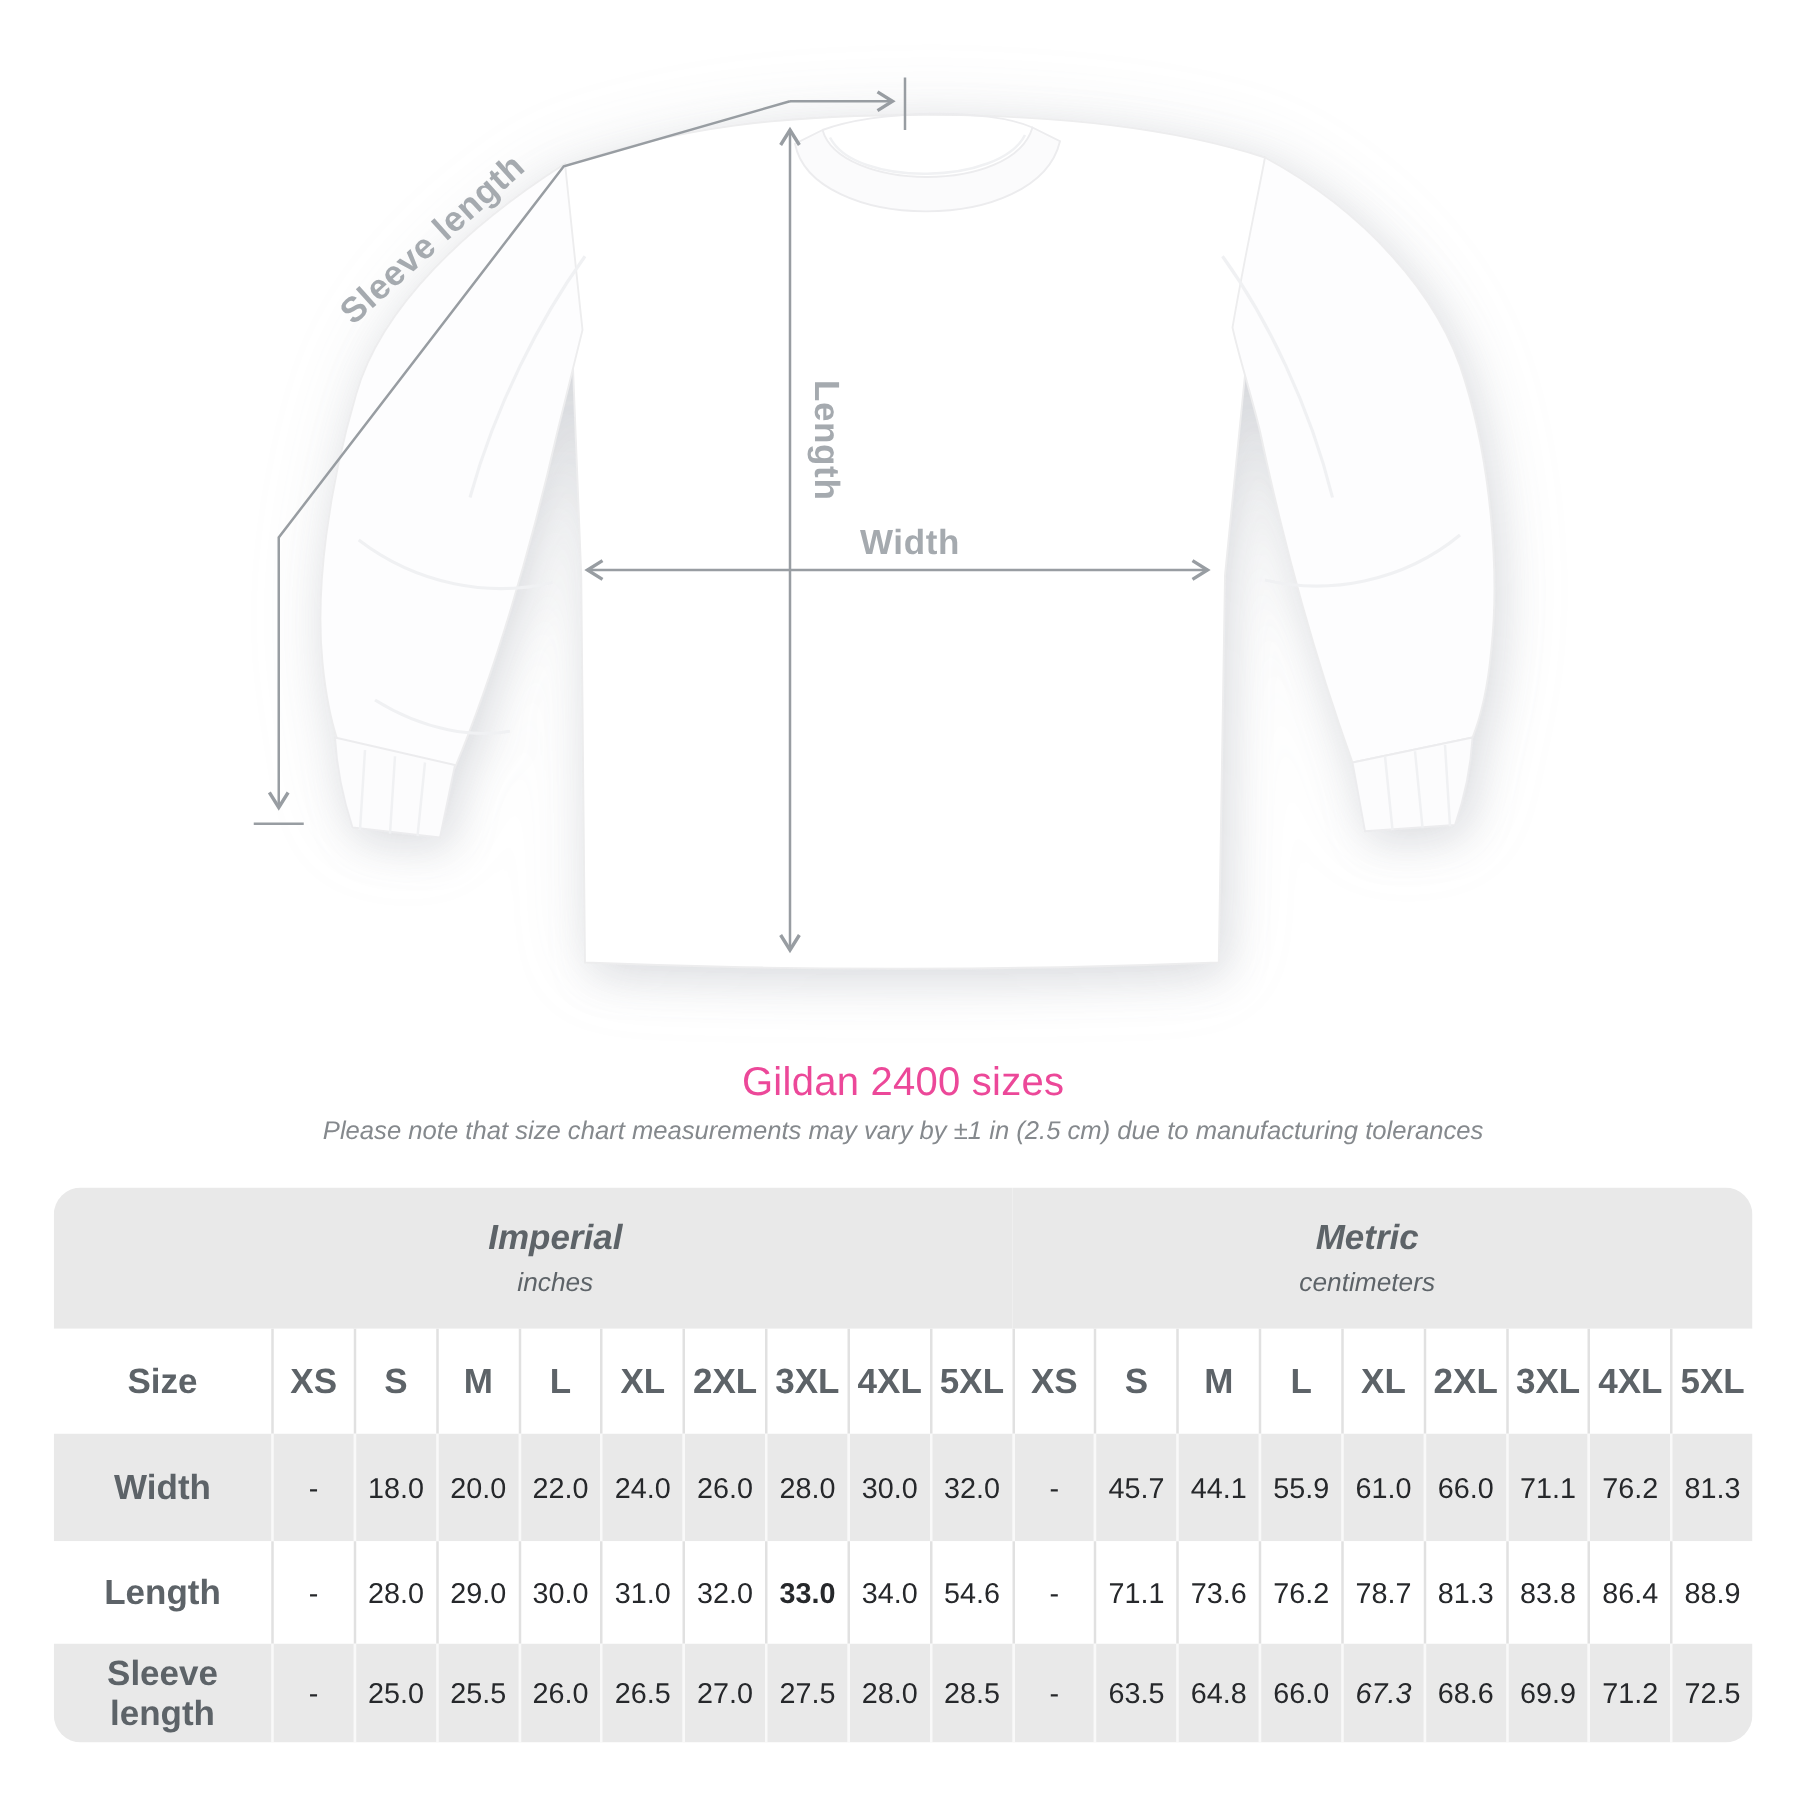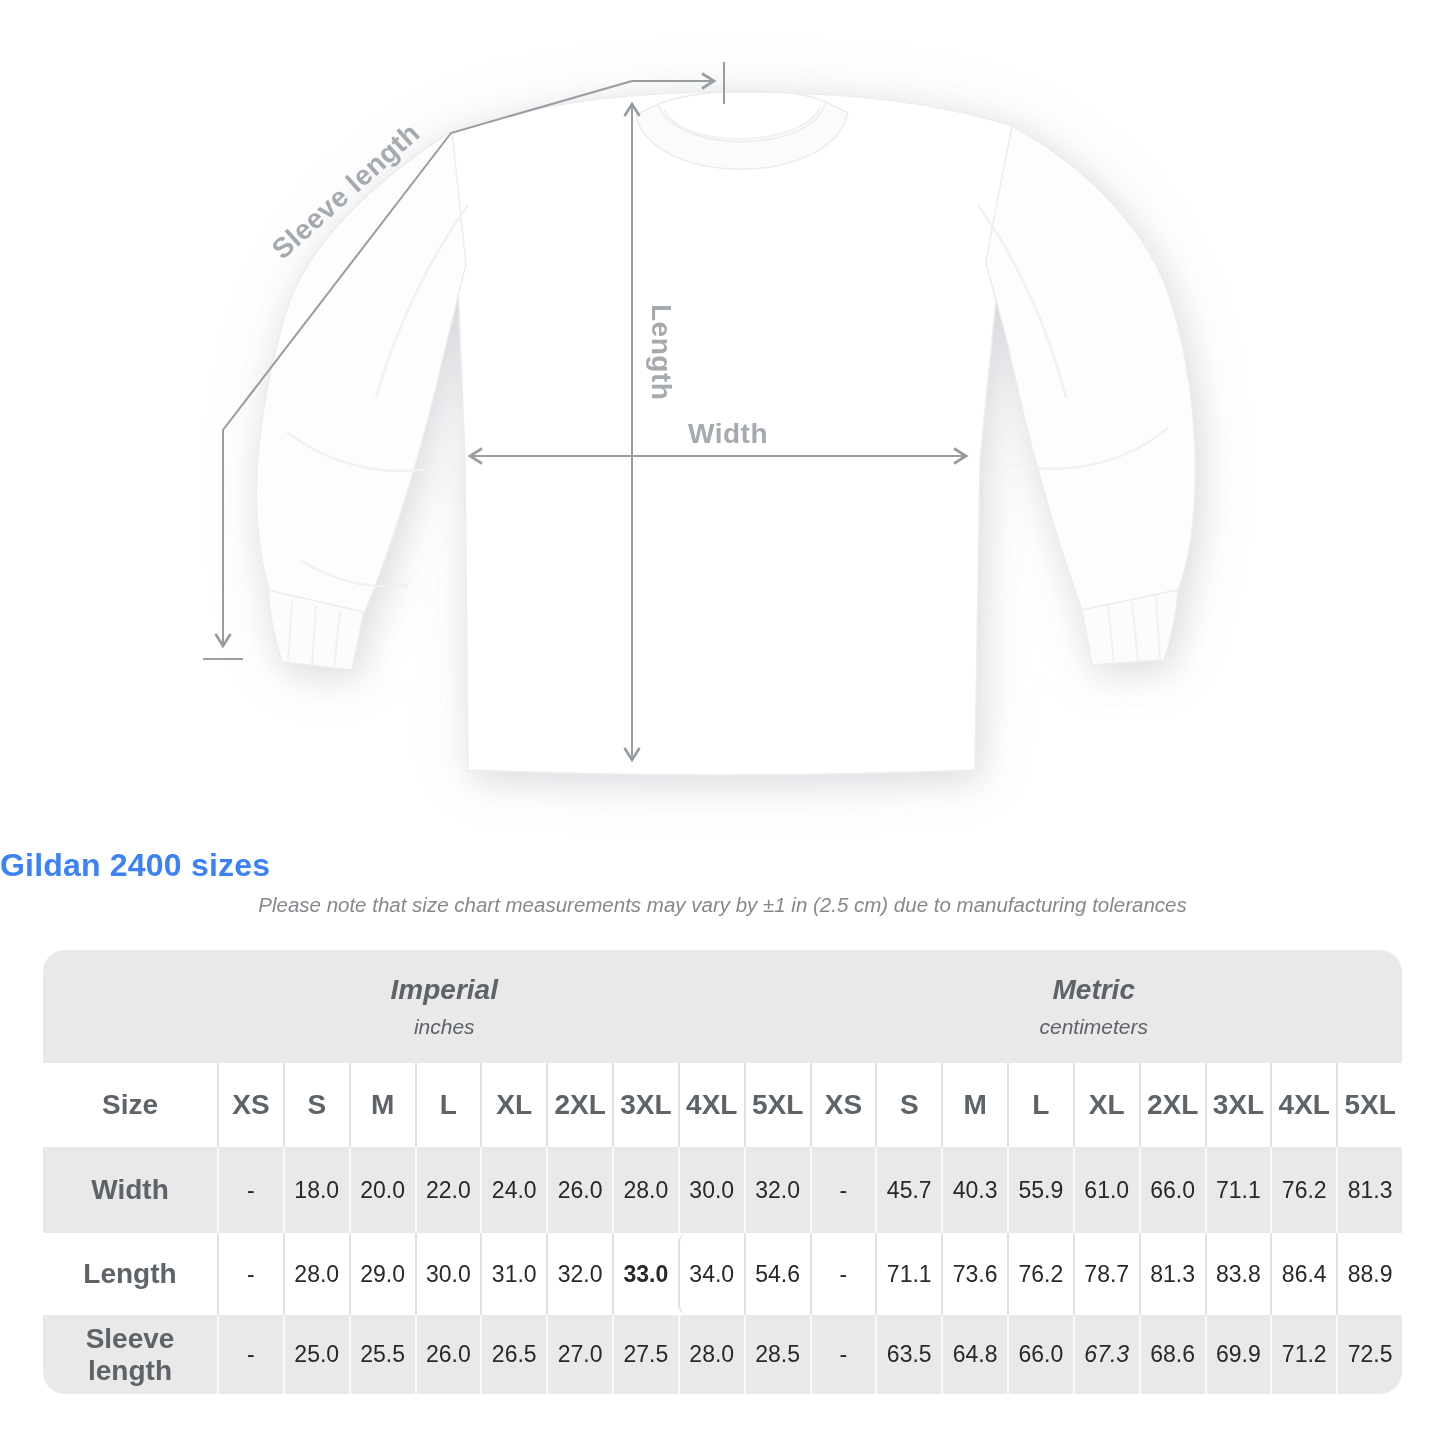--- a/index.html
+++ b/index.html
@@ -7,22 +7,22 @@
     position:relative;width:1445px;height:1445px;background:#ffffff;overflow:hidden;
     font-family:"Liberation Sans","DejaVu Sans",sans-serif;
   }
   
   .diagram{position:absolute;left:0;top:0;width:1445px;height:835px;}
   .shirt{filter:drop-shadow(6px 10px 16px rgba(120,126,138,.20)) drop-shadow(0 0 28px rgba(130,136,148,.12));}
   .measure{stroke:#989da2;stroke-width:2;fill:none;}
   .mlabel{fill:#a5aaaf;font-weight:bold;font-size:28px;letter-spacing:.5px;}
   
   .page-title{
-    position:absolute;left:0;top:847px;width:100%;text-align:left;
-    font-size:32px;font-weight:bold;color:#3b82f6;letter-spacing:.2px;
+    position:absolute;left:0;top:847px;width:100%;text-align:center;
+    font-size:32px;font-weight:normal;color:#ec4899;letter-spacing:.2px;
   }
   .page-subtitle{
     position:absolute;left:0;top:893px;width:100%;text-align:center;
     font-size:20.5px;font-style:italic;color:#85898d;
   }
   
   .size-table{
     position:absolute;left:43px;top:950px;width:1359px;height:444px;
     display:grid;grid-template-columns:174px repeat(18,1fr);
     grid-template-rows:113px 84px 86px 82px 79px;
@@ -141,36 +141,36 @@
       <div class="cell val bg-gray sep" style="grid-area: 3 / 3;">18.0</div>
       <div class="cell val bg-gray sep" style="grid-area: 3 / 4;">20.0</div>
       <div class="cell val bg-gray sep" style="grid-area: 3 / 5;">22.0</div>
       <div class="cell val bg-gray sep" style="grid-area: 3 / 6;">24.0</div>
       <div class="cell val bg-gray sep" style="grid-area: 3 / 7;">26.0</div>
       <div class="cell val bg-gray sep" style="grid-area: 3 / 8;">28.0</div>
       <div class="cell val bg-gray sep" style="grid-area: 3 / 9;">30.0</div>
       <div class="cell val bg-gray sep" style="grid-area: 3 / 10;">32.0</div>
       <div class="cell val bg-gray sep" style="grid-area: 3 / 11;">-</div>
       <div class="cell val bg-gray sep" style="grid-area: 3 / 12;">45.7</div>
-      <div class="cell val bg-gray sep" style="grid-area: 3 / 13;">40.3</div>
+      <div class="cell val bg-gray sep" style="grid-area: 3 / 13;">44.1</div>
       <div class="cell val bg-gray sep" style="grid-area: 3 / 14;">55.9</div>
       <div class="cell val bg-gray sep" style="grid-area: 3 / 15;">61.0</div>
       <div class="cell val bg-gray sep" style="grid-area: 3 / 16;">66.0</div>
       <div class="cell val bg-gray sep" style="grid-area: 3 / 17;">71.1</div>
       <div class="cell val bg-gray sep" style="grid-area: 3 / 18;">76.2</div>
       <div class="cell val bg-gray sep" style="grid-area: 3 / 19;">81.3</div>
       <div class="cell hdr bg-white" style="grid-area: 4 / 1;">Length</div>
       <div class="cell val bg-white sep" style="grid-area: 4 / 2;">-</div>
       <div class="cell val bg-white sep" style="grid-area: 4 / 3;">28.0</div>
       <div class="cell val bg-white sep" style="grid-area: 4 / 4;">29.0</div>
       <div class="cell val bg-white sep" style="grid-area: 4 / 5;">30.0</div>
       <div class="cell val bg-white sep" style="grid-area: 4 / 6;">31.0</div>
       <div class="cell val bg-white sep" style="grid-area: 4 / 7;">32.0</div>
       <div class="cell val bg-white sep" style="grid-area: 4 / 8; font-weight: bold;">33.0</div>
-      <div class="cell val bg-white sep" style="grid-area: 4 / 9; border-radius: 10px;">34.0</div>
+      <div class="cell val bg-white sep" style="grid-area: 4 / 9;">34.0</div>
       <div class="cell val bg-white sep" style="grid-area: 4 / 10;">54.6</div>
       <div class="cell val bg-white sep" style="grid-area: 4 / 11;">-</div>
       <div class="cell val bg-white sep" style="grid-area: 4 / 12;">71.1</div>
       <div class="cell val bg-white sep" style="grid-area: 4 / 13;">73.6</div>
       <div class="cell val bg-white sep" style="grid-area: 4 / 14;">76.2</div>
       <div class="cell val bg-white sep" style="grid-area: 4 / 15;">78.7</div>
       <div class="cell val bg-white sep" style="grid-area: 4 / 16;">81.3</div>
       <div class="cell val bg-white sep" style="grid-area: 4 / 17;">83.8</div>
       <div class="cell val bg-white sep" style="grid-area: 4 / 18;">86.4</div>
       <div class="cell val bg-white sep" style="grid-area: 4 / 19;">88.9</div>

